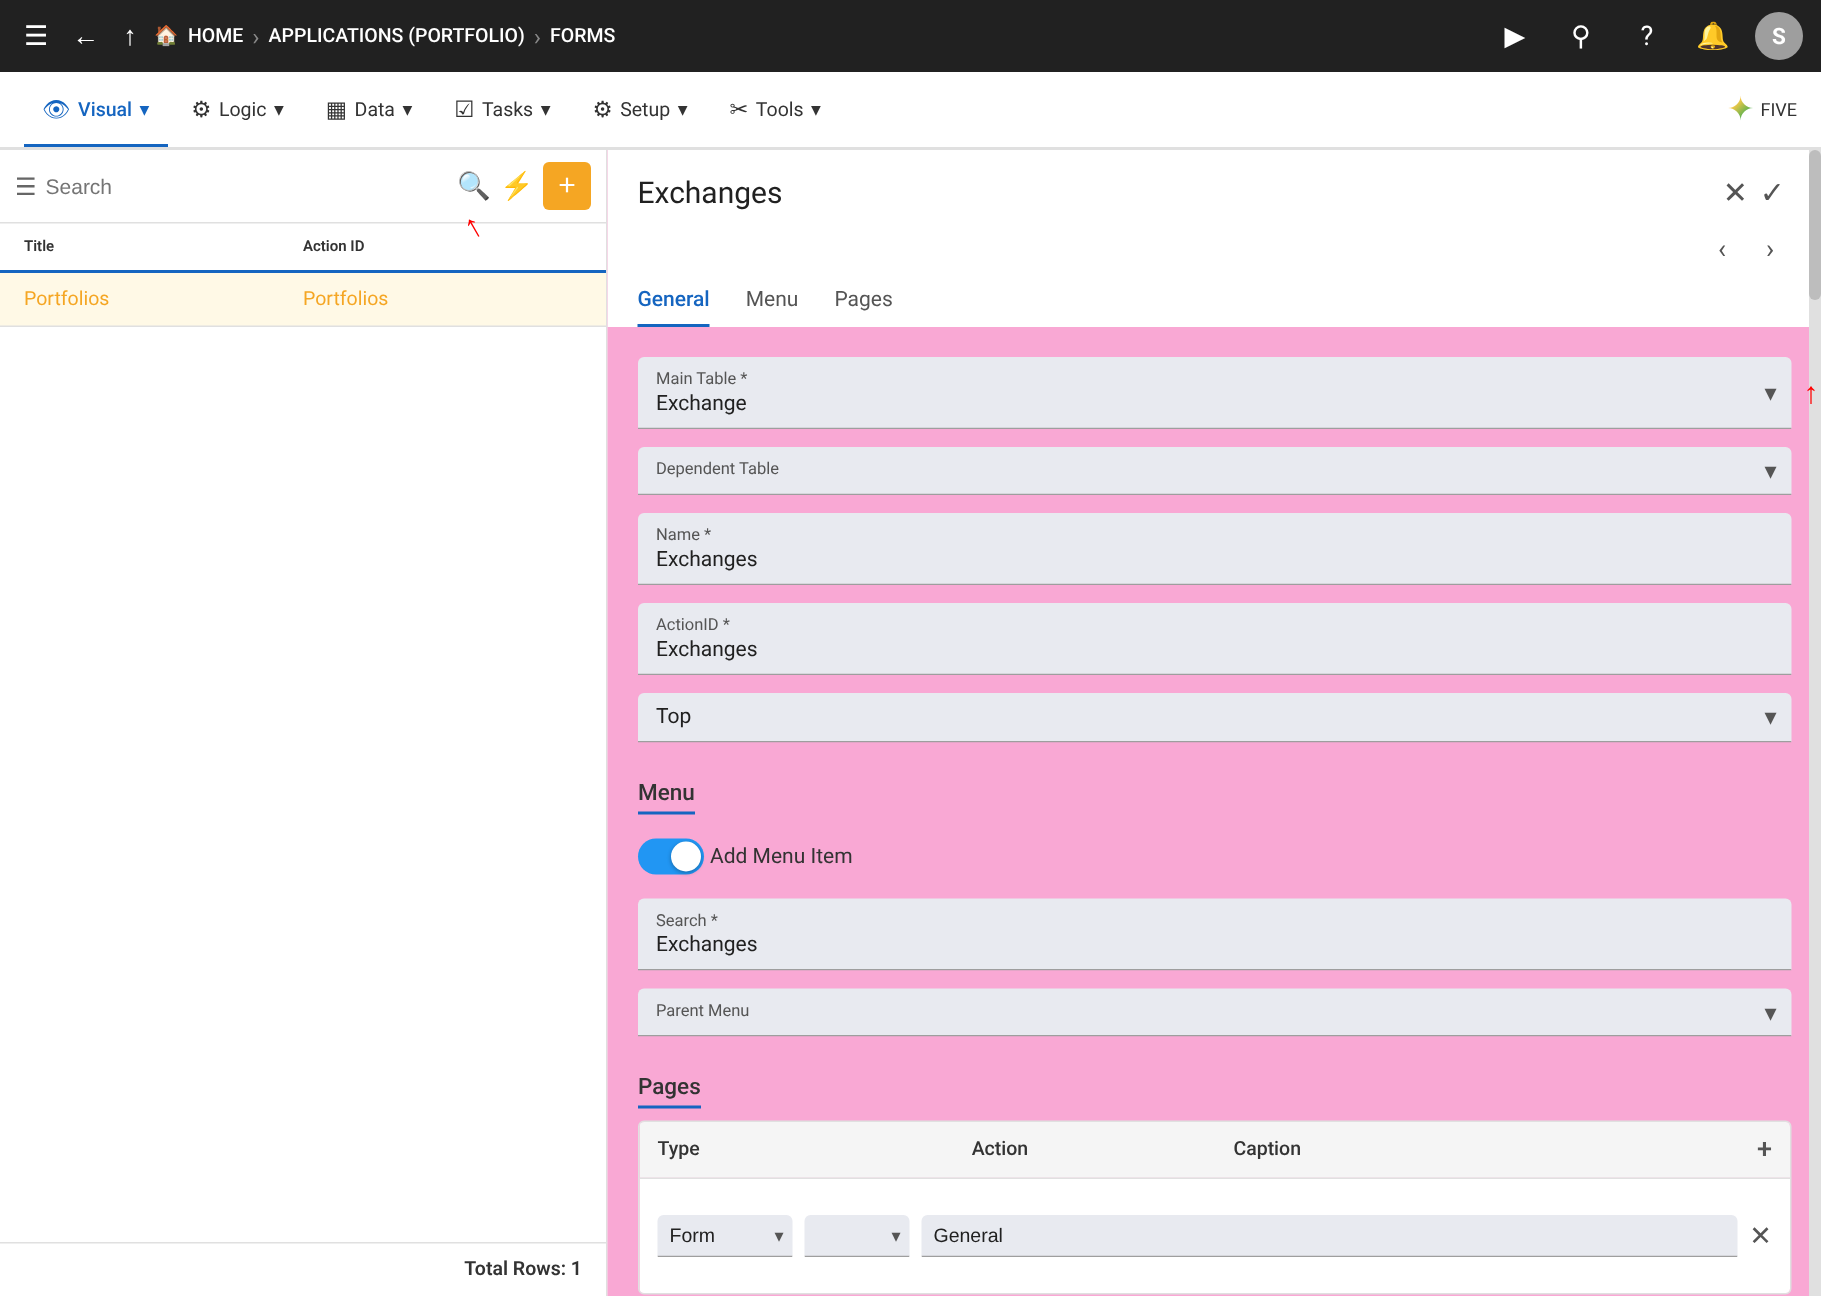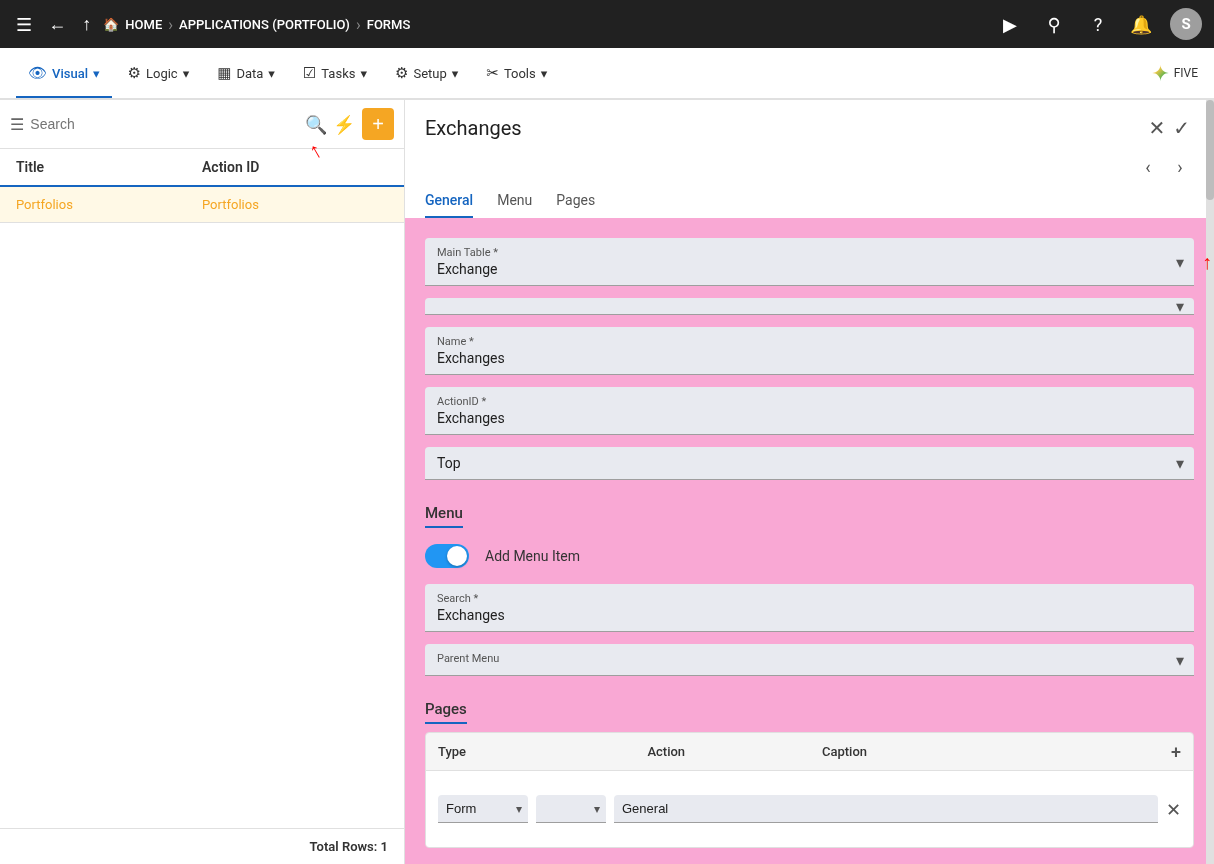--- a/index.html
+++ b/index.html
@@ -166,21 +166,21 @@
       display: flex;
       align-items: center;
       justify-content: center;
       font-weight: 300;
     }
     .table-header {
       display: flex;
       padding: 10px 16px;
       border-bottom: 2px solid #1565c0;
       font-weight: 600;
-      font-size: 14px;
+      font-size: 10px;
       color: #333;
     }
     .col-title { flex: 1; }
     .col-action { flex: 1; }
     .table-row {
       display: flex;
       padding: 10px 16px;
       border-bottom: 1px solid #e0e0e0;
       background: #fff9e6;
       font-size: 13px;
@@ -303,21 +303,21 @@
       margin-bottom: 8px;
       padding-bottom: 4px;
       border-bottom: 2px solid #1565c0;
       display: inline-block;
     }
 
     
     .toggle-row {
       display: flex;
       align-items: center;
-      gap: 16px;
+      gap: 4px;
       margin-bottom: 16px;
       margin-top: 8px;
     }
     .toggle {
       width: 44px;
       height: 24px;
       background: #2196f3;
       border-radius: 12px;
       position: relative;
       cursor: pointer;
@@ -563,20 +563,21 @@
 
       <div class="form-field" style="position:relative;">
         <label>Main Table *</label>
         <span class="field-value">Exchange</span>
         <span class="dropdown-arrow">▾</span>
         
         <div style="position:absolute;right:-18px;top:50%;transform:translateY(-50%);color:red;font-size:20px;z-index:10;">↑</div>
       </div>
 
       <div class="form-field">
+        <label>Dependent Table</label>
         <span class="field-value"></span>
         <span class="dropdown-arrow">▾</span>
       </div>
 
       <div class="form-field">
         <label>Name *</label>
         <span class="field-value">Exchanges</span>
       </div>
 
       <div class="form-field">

